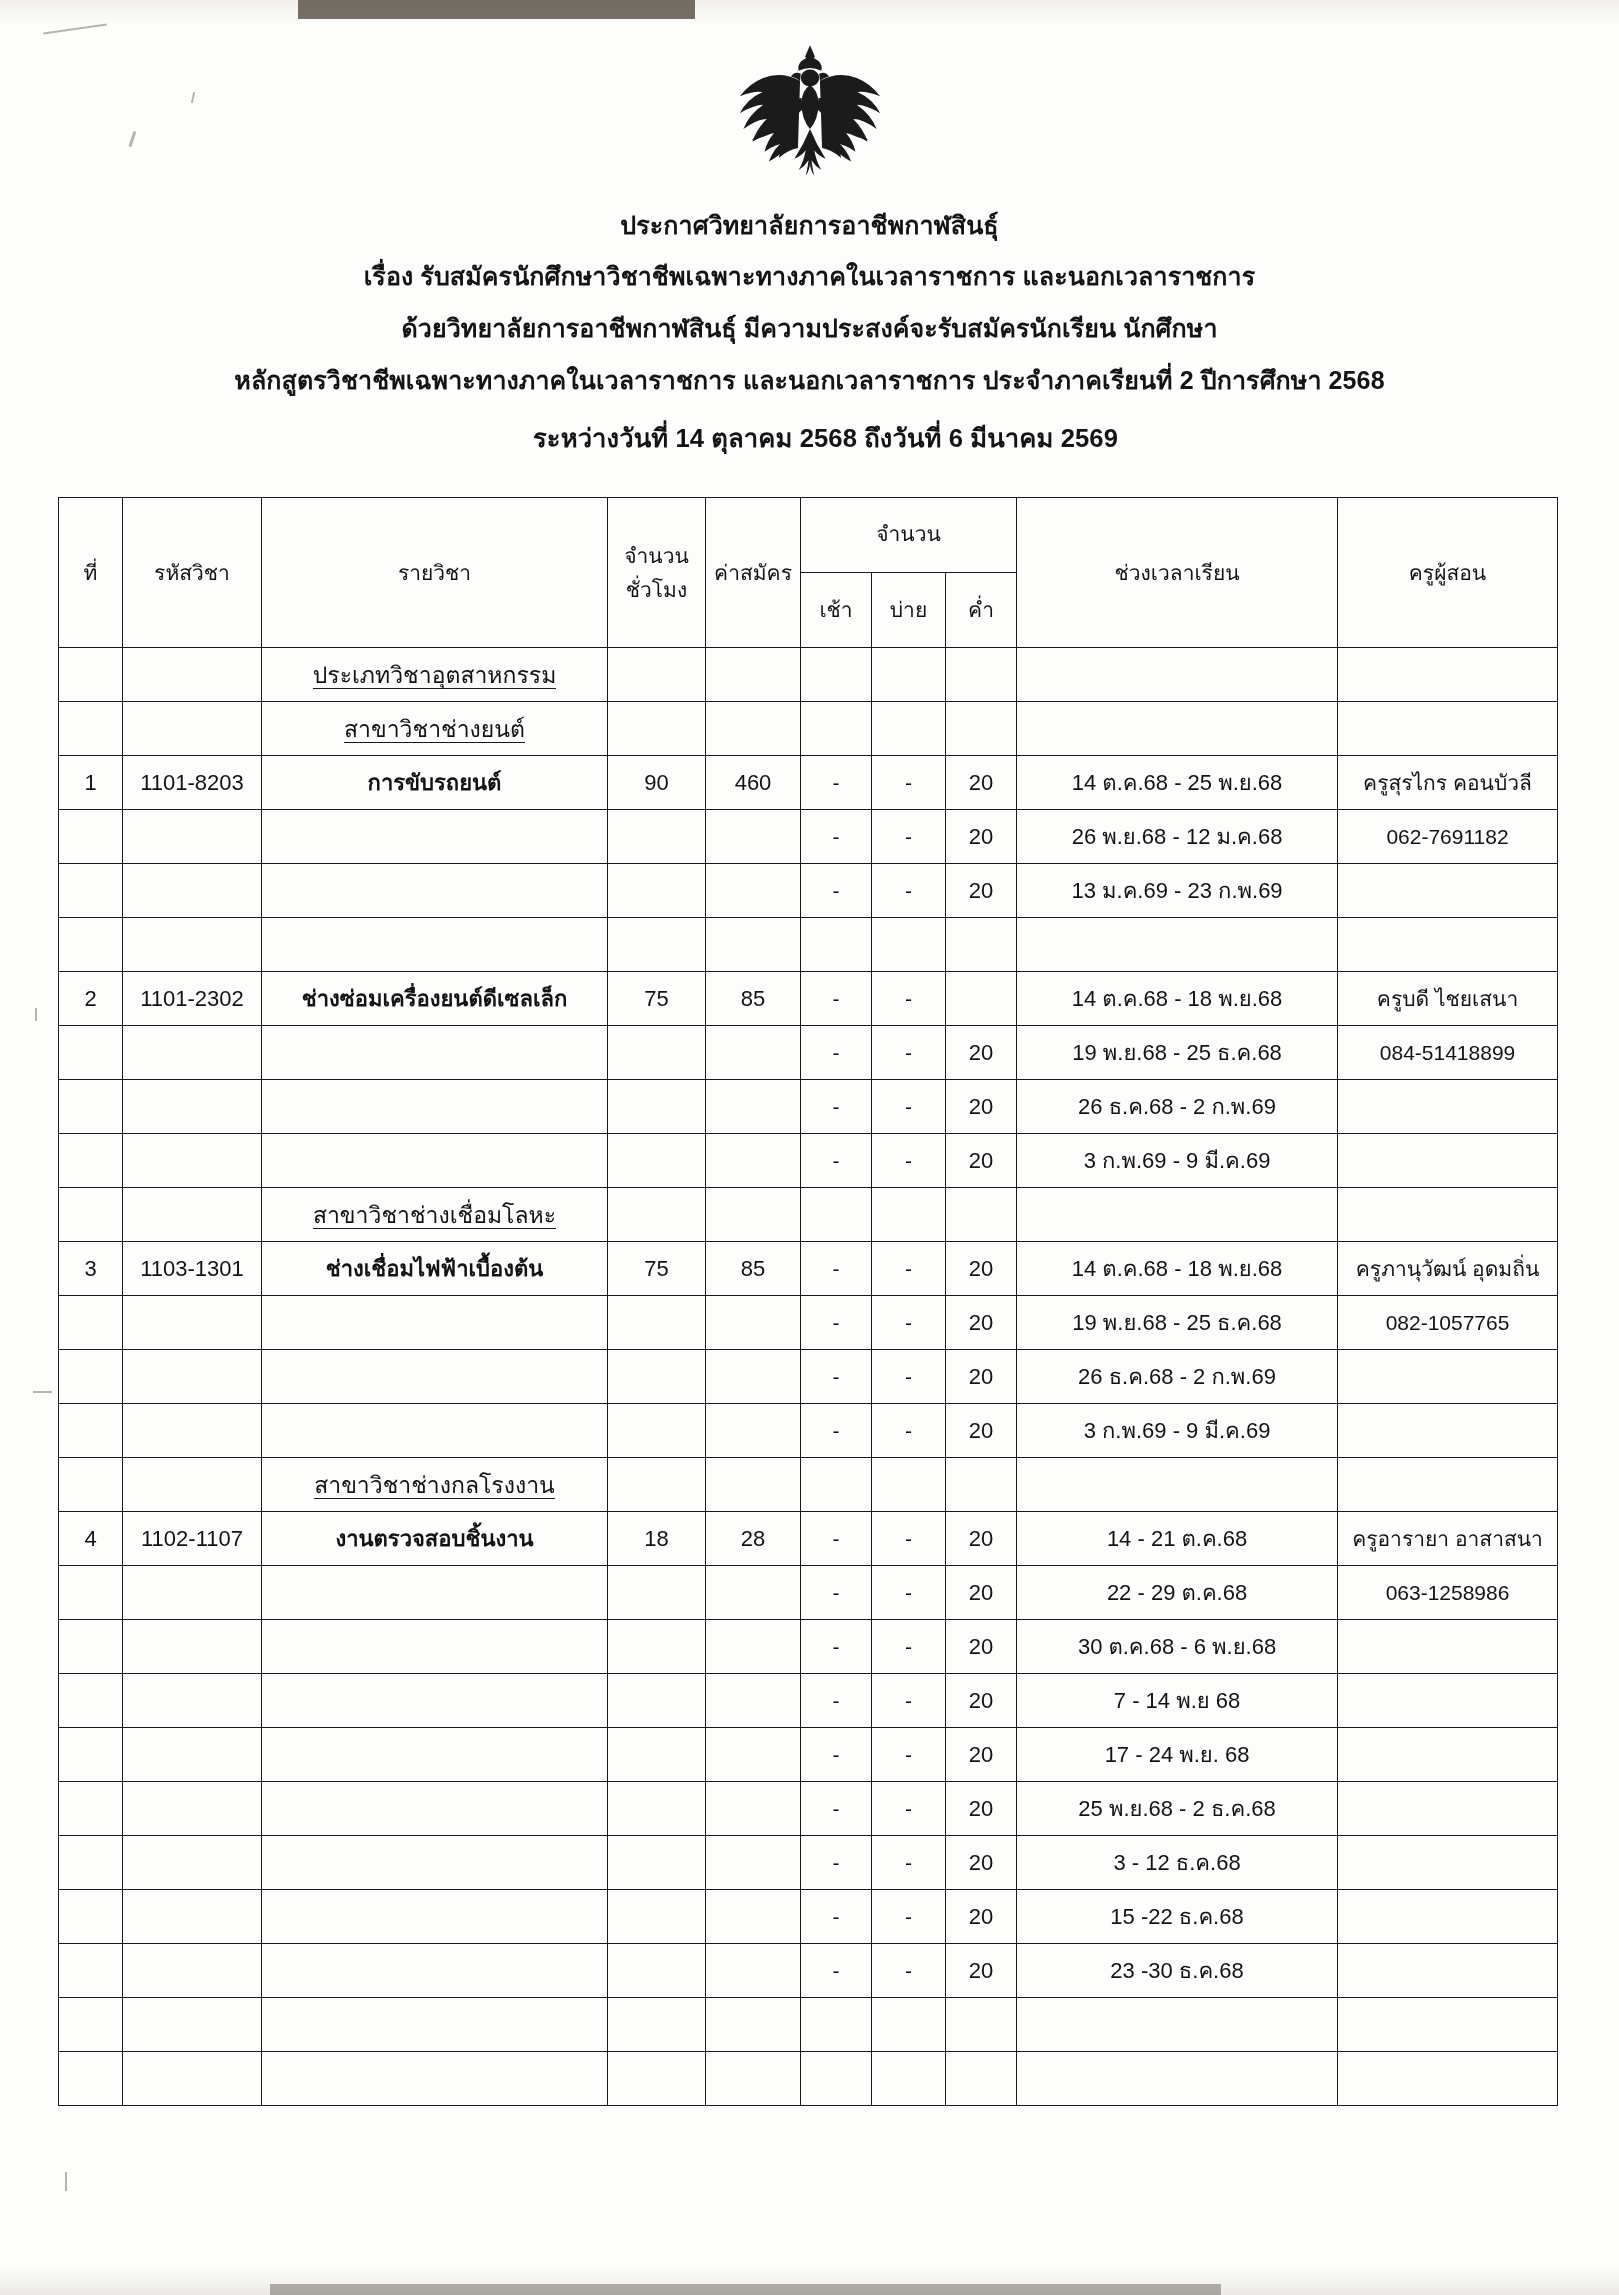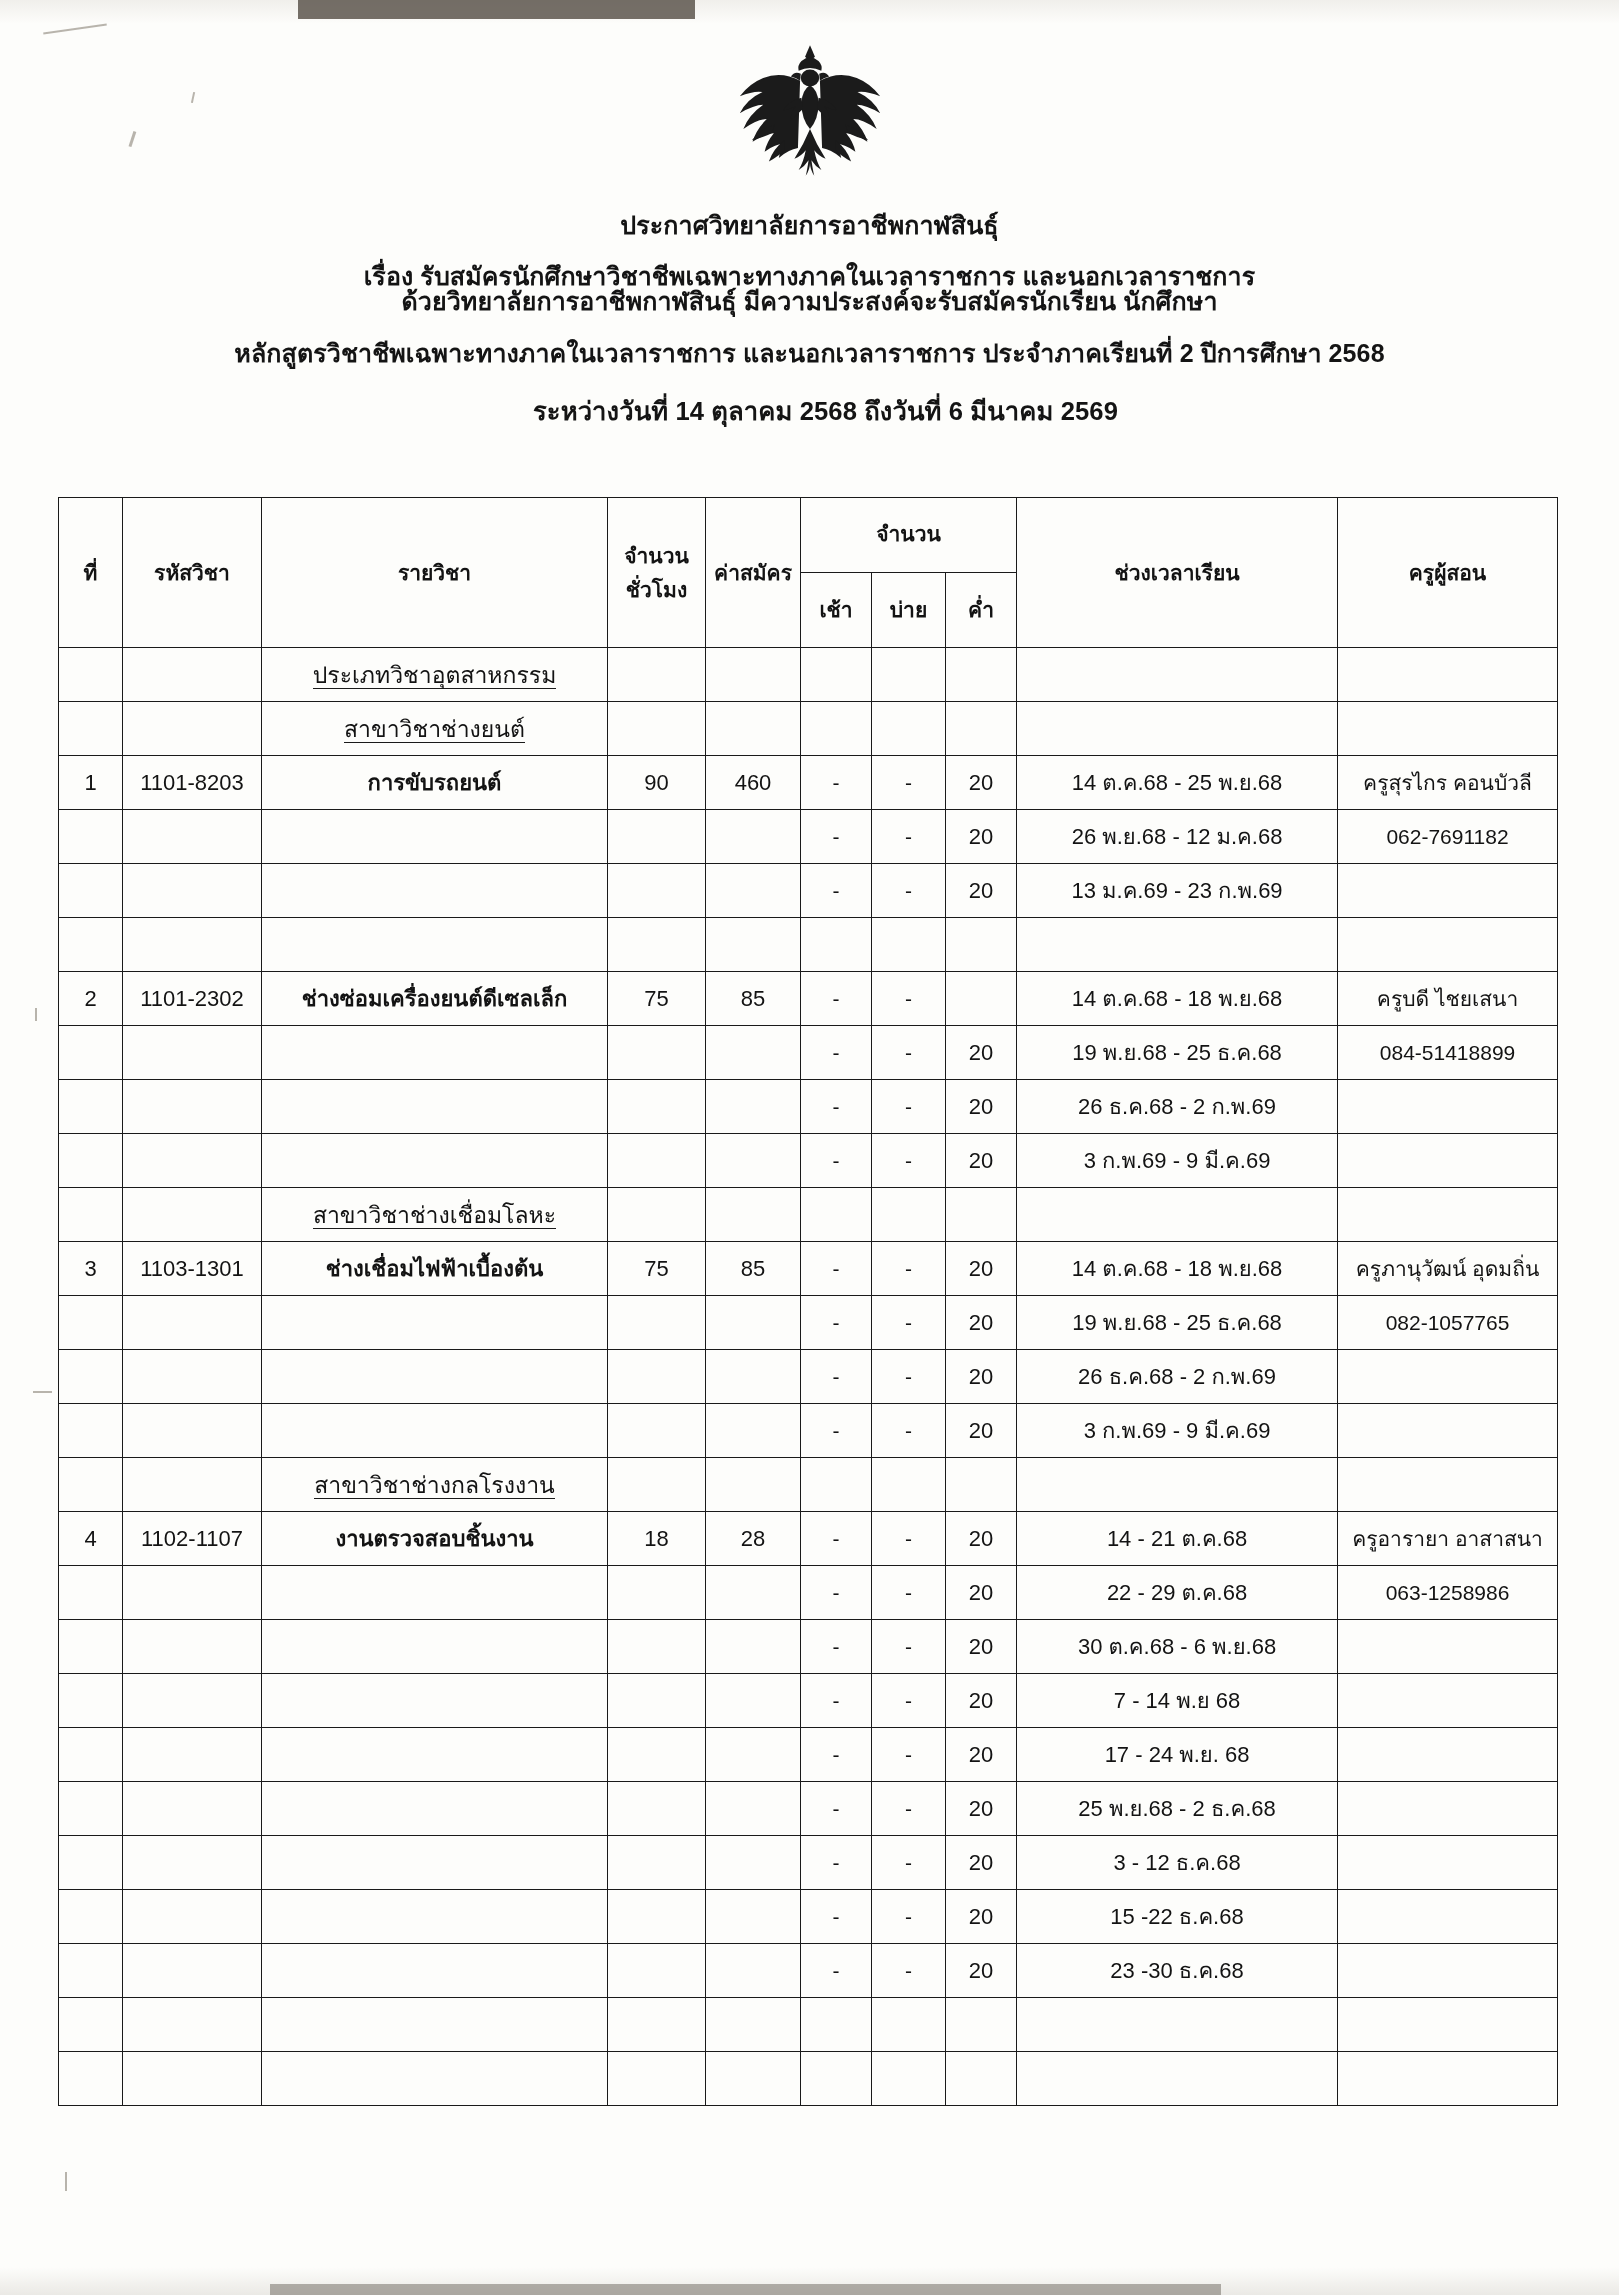--- a/index.html
+++ b/index.html
@@ -78,21 +78,21 @@
     font-weight: bold;
   }
   .h-line {
     font-size: 25px;
     line-height: 1.0;
     color: #141414;
     letter-spacing: 0.1px;
     white-space: nowrap;
   }
   .h-line.l1 { margin-bottom: 25.6px; }
-  .h-line.l2 { }
+  .h-line.l2 { margin-bottom: 27px; }
   .h-line.l3 { margin-bottom: 27px; }
   .h-line.l4 { margin-bottom: 33px; }
   .h-line.l5 { font-size: 25.6px; padding-left: 32px; }
 
   
   .tbl-wrap {
     position: absolute;
     left: 58px;
     top: 497px;
     width: 1499px;
@@ -105,21 +105,21 @@
   }
   table.sched th,
   table.sched td {
     border: 1.4px solid #1a1a1a;
     padding: 0;
     vertical-align: middle;
     text-align: center;
     color: #131313;
   }
   table.sched thead th {
-    font-weight: bold;
+    font-weight: normal;
     font-size: 21px;
     line-height: 1.22;
     height: 74px;
   }
 
   
   col.c-no     { width: 64px;  }
   col.c-code   { width: 139px; }
   col.c-name   { width: 346px; }
   col.c-hours  { width: 98px; }

